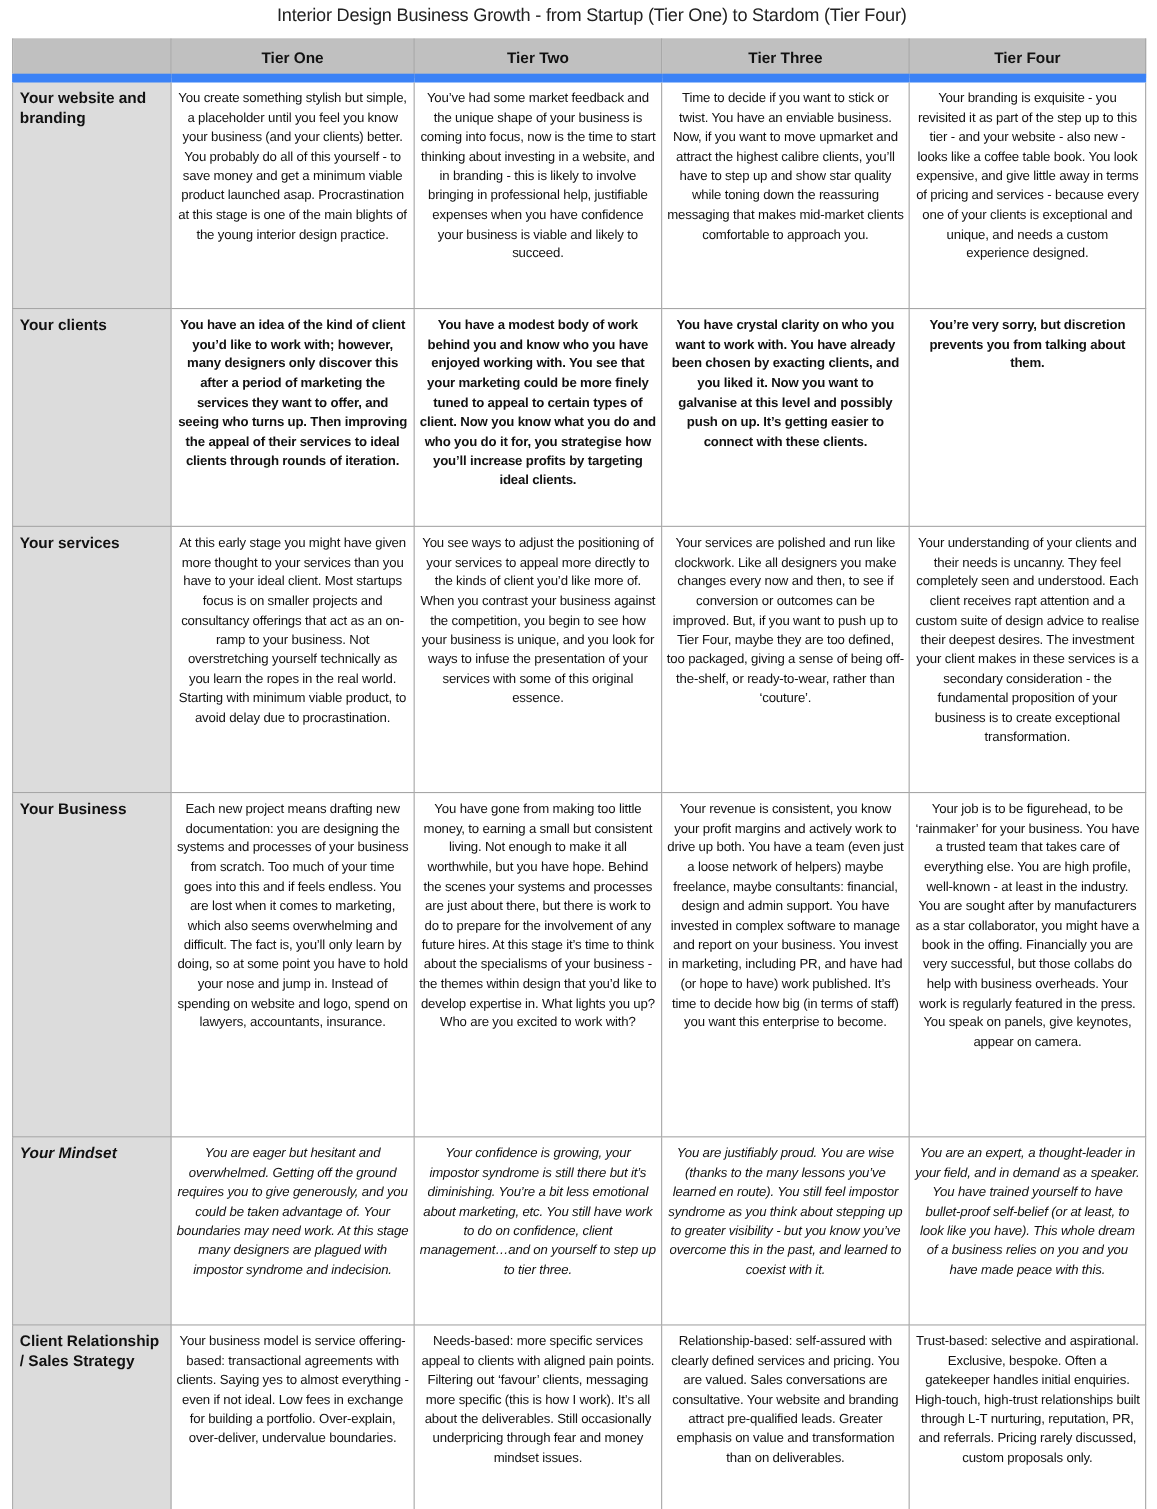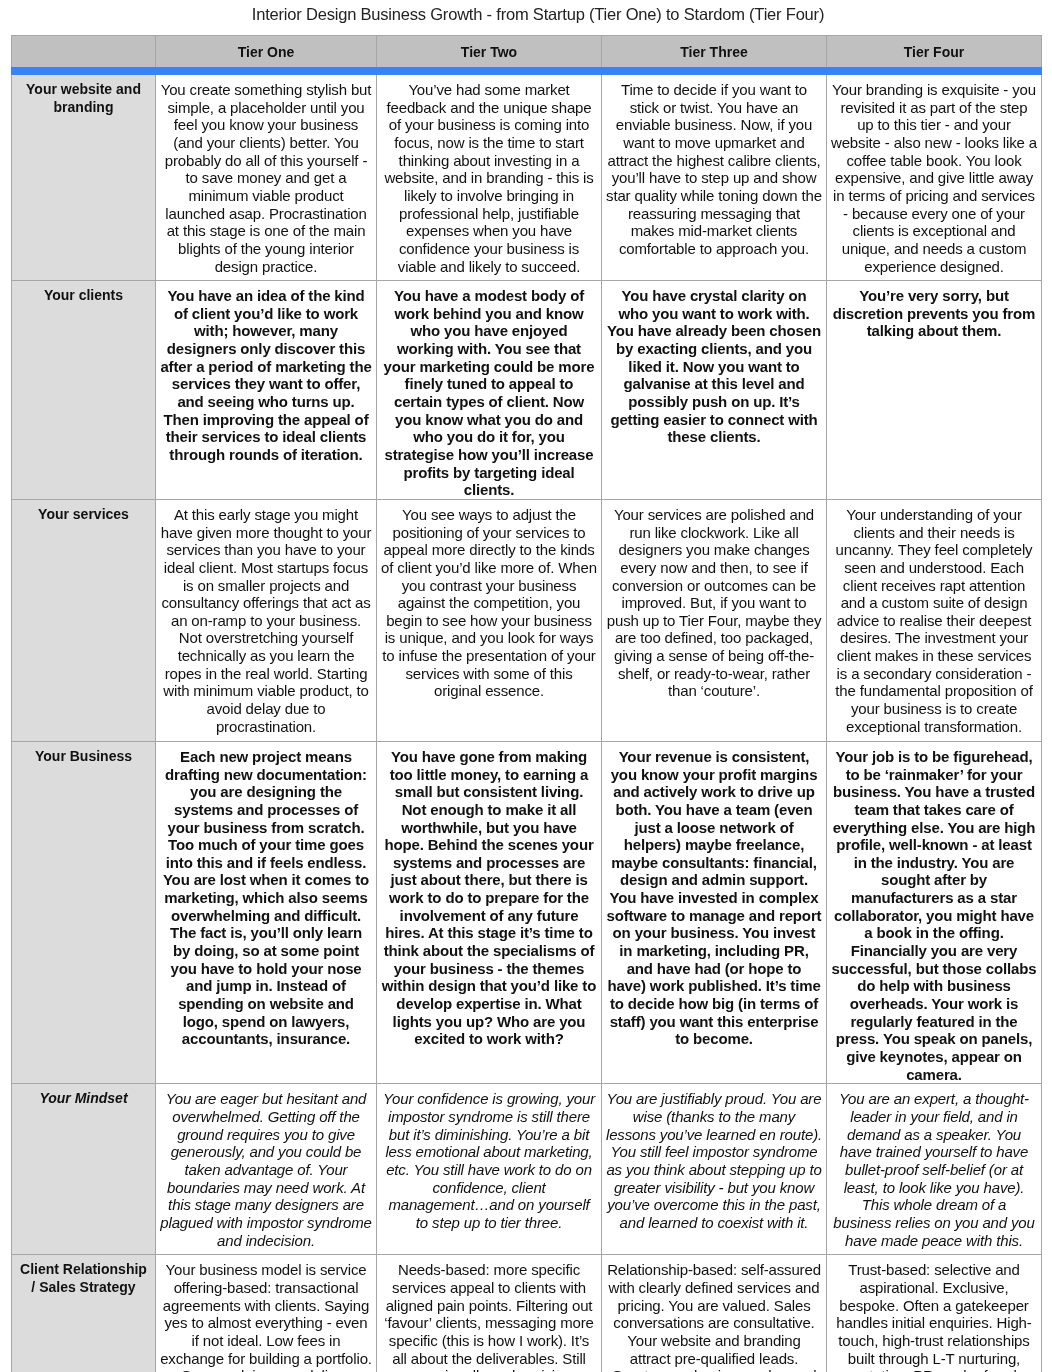--- a/index.html
+++ b/index.html
@@ -2,25 +2,25 @@
 <html><head>
 <meta charset="utf-8">
 <style>
   html, body { margin:0; padding:0; background:#ffffff; }
   body { width:1052px; height:1372px; position:relative; font-family:"Liberation Sans", sans-serif; color:#111; overflow:hidden; }
   .title { position:absolute; top:5px; left:12px; width:1052px; text-align:center; font-size:16.5px; color:#222; letter-spacing:-0.2px; }
   table.grid { position:absolute; top:35px; left:11px; width:1030px; border-collapse:collapse; table-layout:fixed; }
   table.grid th, table.grid td { border:1px solid #a6a6a6; vertical-align:top; }
   table.grid thead th { background:#c0c0c0; height:29px; font-weight:bold; font-size:14px; text-align:center; vertical-align:middle; border-bottom:8px solid #3b82f6; }
   table.grid thead th.corner { background:#c0c0c0; }
-  table.grid td.rowlabel { background:#dcdcdc; font-weight:bold; font-size:14px; line-height:17.7px; padding:6px 6px 0 6px; text-align:center; }
-  table.grid td.cell { background:#fff; font-size:15px; line-height:17.65px; text-align:center; padding:6px 4px 0 4px; letter-spacing:-0.15px;margin-left:41px; }
+  table.grid td.rowlabel { background:#dcdcdc; font-weight:bold; font-size:14px; line-height:17.7px; padding:6px 6px 0 6px; text-align:left; }
+  table.grid td.cell { background:#fff; font-size:12px; line-height:17.65px; text-align:center; padding:6px 4px 0 4px; letter-spacing:-0.15px;margin-left:41px; }
   col.c0 { width:144px; } col.c1 { width:221px; } col.c2 { width:225px; } col.c3 { width:225px; } col.c4 { width:215px; }
   tr.r1 td { height:199px; } tr.r2 td { height:191px;font-weight:bold; } tr.r3 td { height:235px; }
-  tr.r4 td { height:306px;font-weight:bold; } tr.r5 td { height:164px;font-style:italic; } tr.r6 td { height:169px; }
+  tr.r4 td { height:306px; } tr.r5 td { height:164px;font-style:italic; } tr.r6 td { height:169px; }
 </style>
 </head>
 <body>
 
 <div class="title">Interior Design Business Growth - from Startup (Tier One) to Stardom (Tier Four)</div>
 
 <table class="grid">
   <colgroup>
       <col class="c0">
       <col class="c1">

